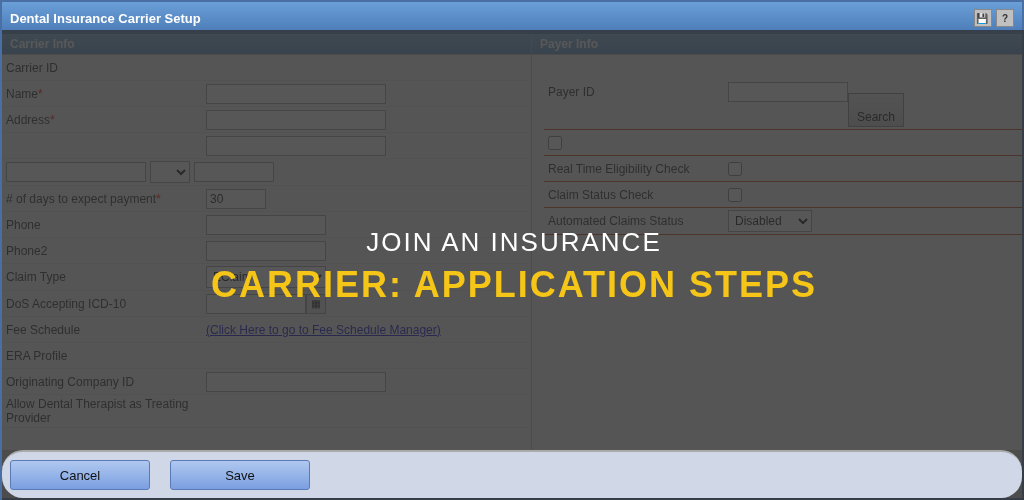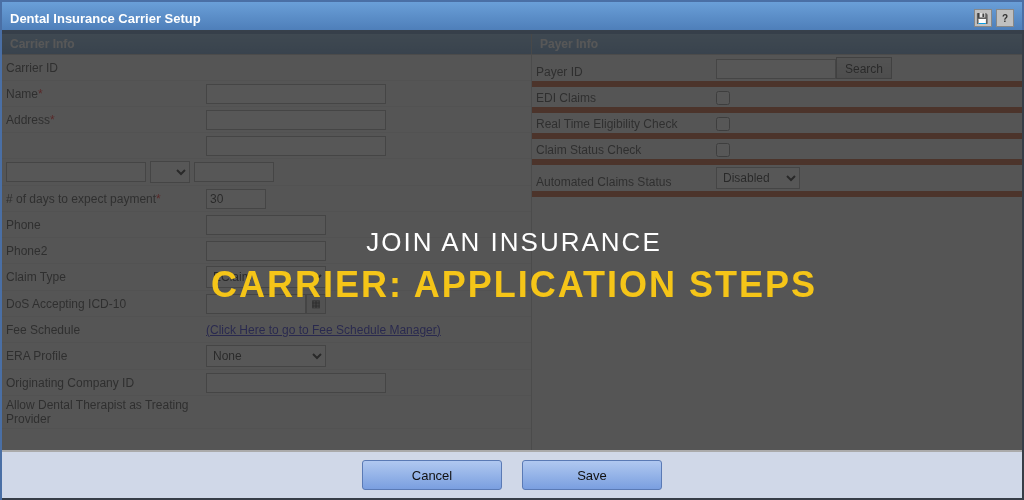--- a/index.html
+++ b/index.html
@@ -57,23 +57,23 @@
     }
     .form-input-wide { width: 180px; }
     .form-input-small { width: 80px; }
 
     .main-form { display: flex; flex: 1; }
     .left-col { flex: 0 0 530px; border-right: 1px solid #bbb; }
     .right-col { flex: 1; }
 
     .right-form-row {
       display: flex;
-      align-items: flex-end;
+      align-items: center;
       padding: 2px 4px;
-      border-bottom: 6px solid #c2410c;
+      border-bottom: 1px solid #c2410c;
       min-height: 26px;
     }
     .right-label {
       flex: 0 0 180px;
       color: #222;
       padding-right: 6px;
     }
 
     select.form-select {
       height: 22px;
@@ -111,45 +111,46 @@
       font-size: 36px;
       font-weight: bold;
       letter-spacing: 2px;
     }
 
     
     .button-bar {
       background: #d0d8e8;
       border-top: 2px solid #aaa;
       display: flex;
-      justify-content: center;
       gap: 20px;
       padding: 8px;
       position: relative;
       z-index: 20;
+      border-radius: 21px;
     }
     .btn {
       width: 140px; height: 30px;
       border: 1px solid #5a7ab5;
       background: linear-gradient(to bottom, #b0c8f0, #7a9fe0);
       color: #111;
       font-size: 13px;
       cursor: pointer;
       border-radius: 3px;
     }
 
     .checkbox-input { width: 14px; height: 14px; }
 
     .search-btn {
       height: 22px;
-      padding: 4px 8px;
+      padding: 16px 8px;
       border: 1px solid #888;
       background: linear-gradient(to bottom, #e8e8e8, #c8c8c8);
       font-size: 12px;
       cursor: pointer;
+      margin-top: 36px;
     }
 
     .date-picker-btn {
       width: 20px; height: 20px;
       border: 1px solid #999;
       background: #e0e0e0;
       display: inline-flex; align-items: center; justify-content: center;
       font-size: 10px; cursor: pointer;
     }
 
@@ -173,21 +174,21 @@
     <div class="overlay-line2">CARRIER: APPLICATION STEPS</div>
   </div>
 
   <div class="content">
 
     <div class="top-headers">
       <div class="top-header top-header-left">Carrier Info</div>
       <div class="top-header" style="flex:1;">Payer Info</div>
     </div>
 
-    <div class="main-form" style="flex:1;">
+    <div class="main-form" style="flex:1;gap:12px;">
 
       <div class="left-col">
 
         <div class="form-row">
           <div class="form-label">Carrier ID</div>
         </div>
 
         <div class="form-row">
           <div class="form-label">
             <span>Name</span><span class="required">*</span>
@@ -248,23 +249,20 @@
         </div>
 
         <div class="form-row">
           <div class="form-label">Fee Schedule</div>
           <span class="fee-schedule-link">(Click Here to go to Fee Schedule Manager)</span>
         </div>
 
 
         <div class="form-row">
           <div class="form-label">ERA Profile</div>
-          <select class="form-select" style="width:120px;">
-            <option>None</option>
-          </select>
         </div>
 
         <div class="form-row">
           <div class="form-label">Originating Company ID</div>
           <input type="text" class="form-input" style="width: 180px;">
         </div>
 
 
         <div class="form-row" style="min-height:32px;">
           <div class="form-label">Allow Dental Therapist as Treating Provider</div>
@@ -275,21 +273,20 @@
 
       <div class="right-col">
 
         <div class="right-form-row">
           <div class="right-label">Payer ID</div>
           <input type="text" class="form-input" style="width: 120px;">
           <button class="search-btn">Search</button>
         </div>
 
         <div class="right-form-row">
-          <div class="right-label">EDI Claims</div>
           <input type="checkbox" class="checkbox-input" style="">
         </div>
 
         <div class="right-form-row">
           <div class="right-label">Real Time Eligibility Check</div>
           <input type="checkbox" class="checkbox-input" style="">
         </div>
 
         <div class="right-form-row">
           <div class="right-label">Claim Status Check</div>

